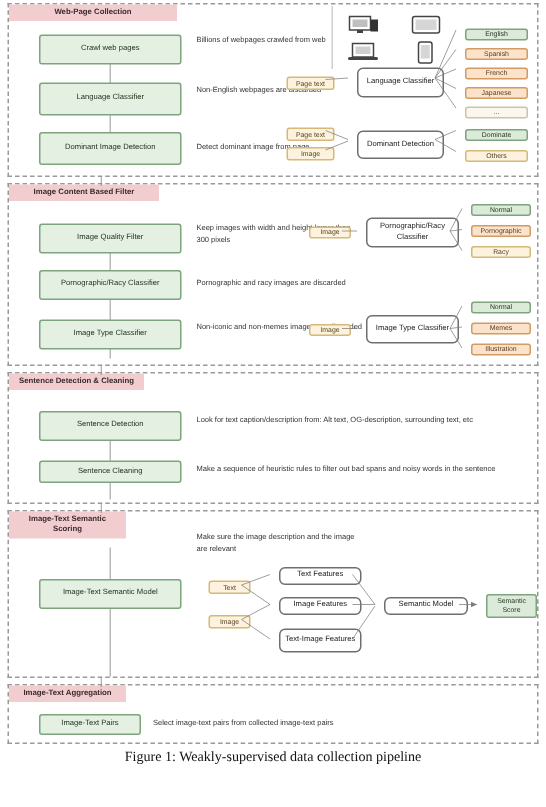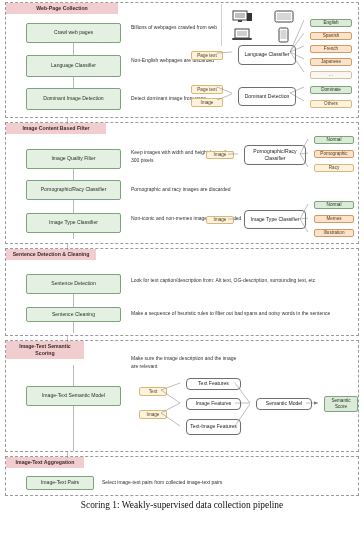--- a/index.html
+++ b/index.html
@@ -215,13 +215,13 @@
     <line x1="306" y1="403" x2="318" y2="403"></line>
     <polygon points="318,403 314,401.2 314,404.8" fill="#7d7d7d" stroke="none"></polygon>
 
     <line x1="67.5" y1="118" x2="67.5" y2="124"></line>
     <line x1="67.5" y1="244" x2="67.5" y2="250"></line>
     <line x1="67.5" y1="336" x2="67.5" y2="342"></line>
     <line x1="67.5" y1="452" x2="67.5" y2="458"></line>
   </svg>
 </div>
 
-<div class="caption">Scoring 1: Weakly-supervised data collection pipeline</div>
+<div class="caption">Figure 1: Weakly-supervised data collection pipeline</div>
 
 </body></html>

